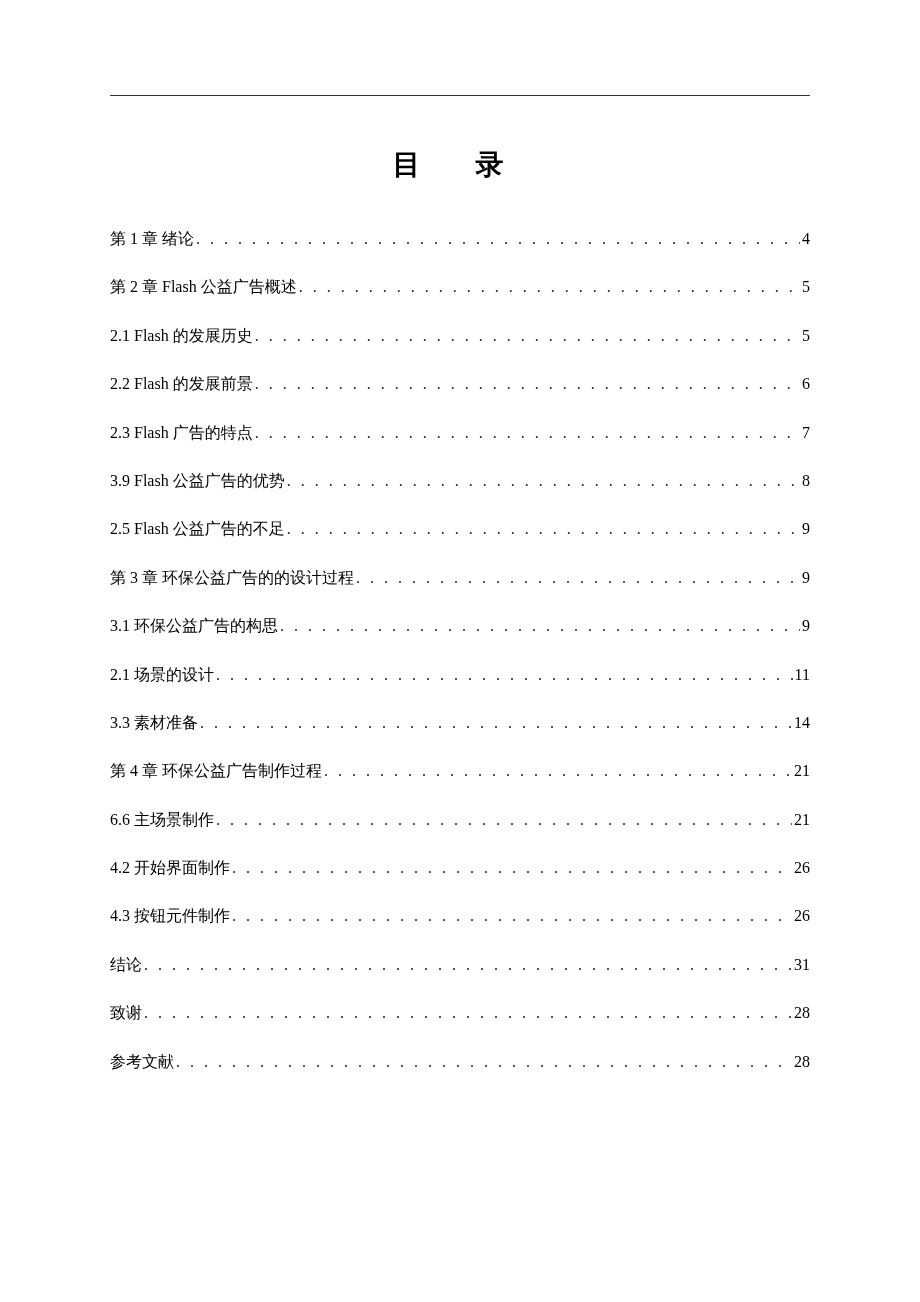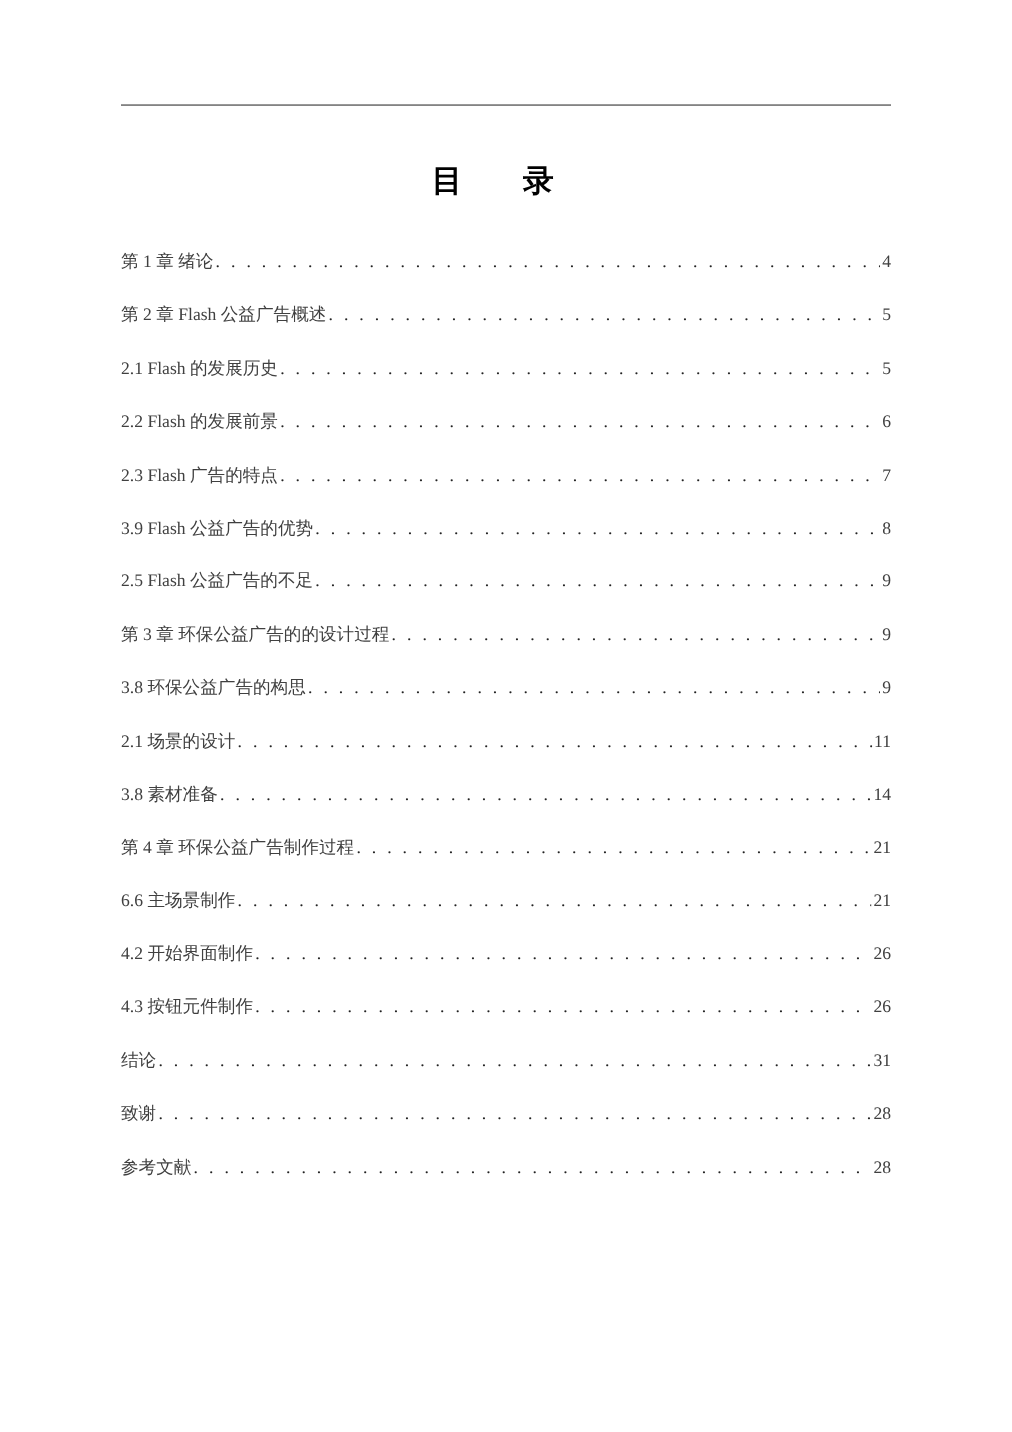--- a/index.html
+++ b/index.html
@@ -29,21 +29,21 @@
     }
     .toc-list {
       list-style: none;
     }
     .toc-entry {
       display: flex;
       align-items: baseline;
       font-size: 16px;
       line-height: 1.4;
       margin-bottom: 26px;
-      color: #404040;
+      color: #000000;
     }
     .toc-entry .label {
       white-space: nowrap;
     }
     .toc-entry .dots {
       flex: 1 1 auto;
       overflow: hidden;
       white-space: nowrap;
       letter-spacing: 3px;
       color: #222;
@@ -99,31 +99,31 @@
         <span class="label">2.5  Flash 公益广告的不足</span>
         <span class="dots"></span>
         <span class="page-num">9</span>
       </li>
       <li class="toc-entry">
         <span class="label">第 3 章  环保公益广告的的设计过程</span>
         <span class="dots"></span>
         <span class="page-num">9</span>
       </li>
       <li class="toc-entry">
-        <span class="label">3.8   环保公益广告的构思</span>
+        <span class="label">3.1   环保公益广告的构思</span>
         <span class="dots"></span>
         <span class="page-num">9</span>
       </li>
       <li class="toc-entry">
         <span class="label">2.1   场景的设计</span>
         <span class="dots"></span>
         <span class="page-num">11</span>
       </li>
       <li class="toc-entry">
-        <span class="label">3.8   素材准备</span>
+        <span class="label">3.3   素材准备</span>
         <span class="dots"></span>
         <span class="page-num">14</span>
       </li>
       <li class="toc-entry">
         <span class="label">第 4 章  环保公益广告制作过程</span>
         <span class="dots"></span>
         <span class="page-num">21</span>
       </li>
       <li class="toc-entry">
         <span class="label">6.6 主场景制作</span>

